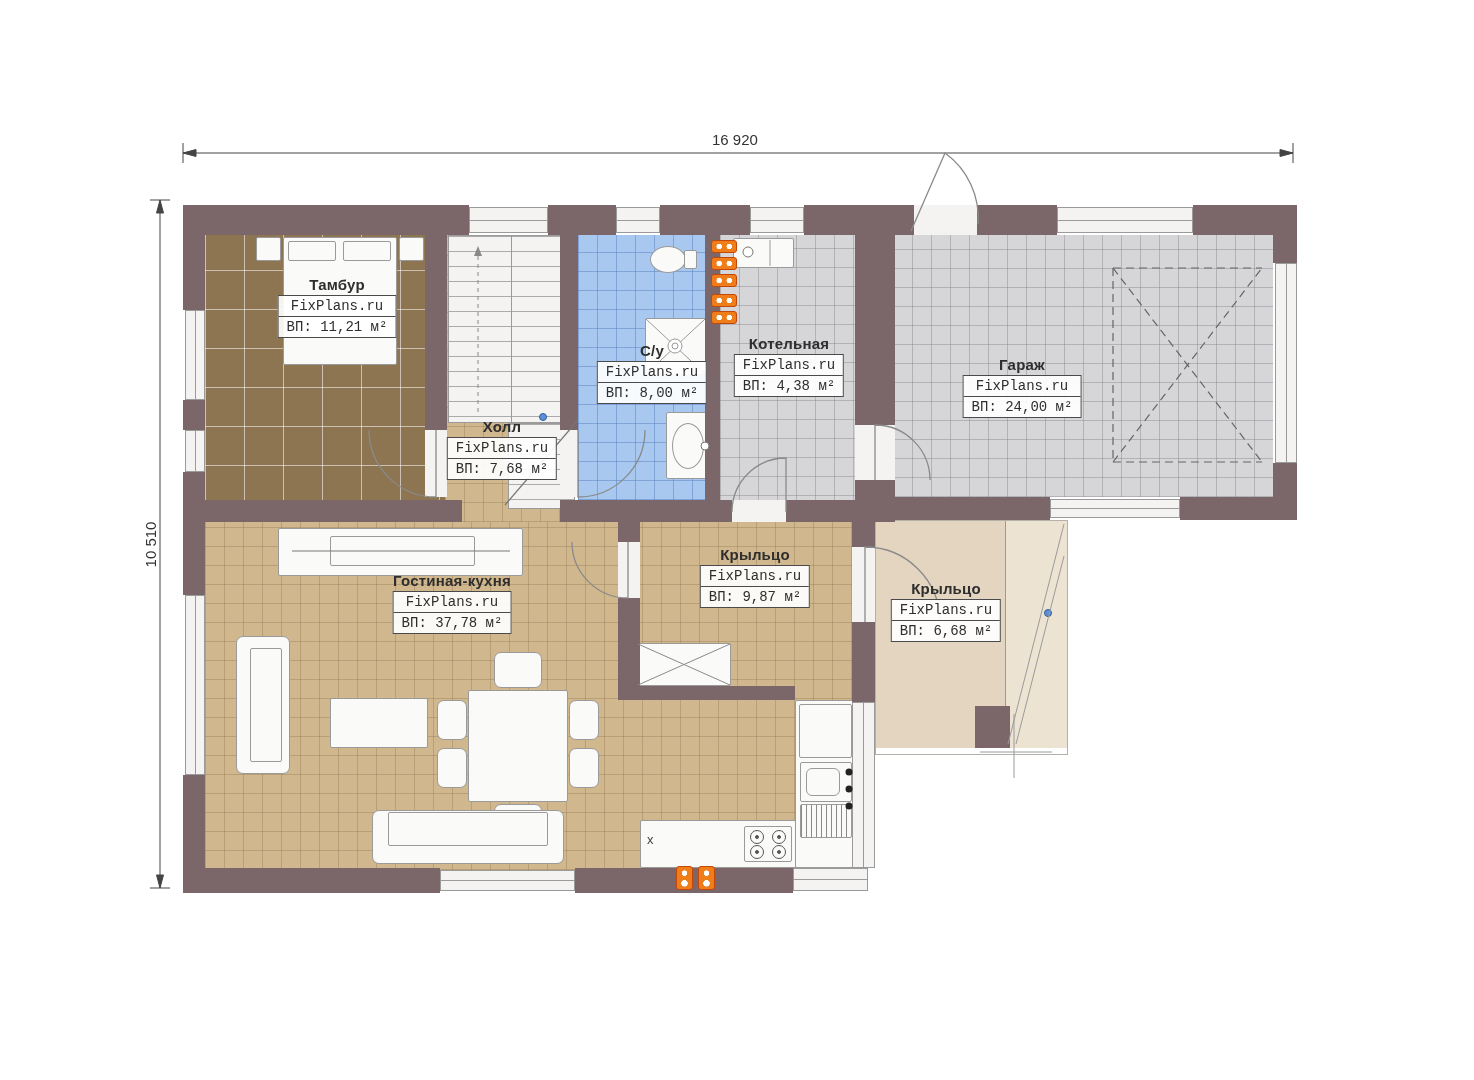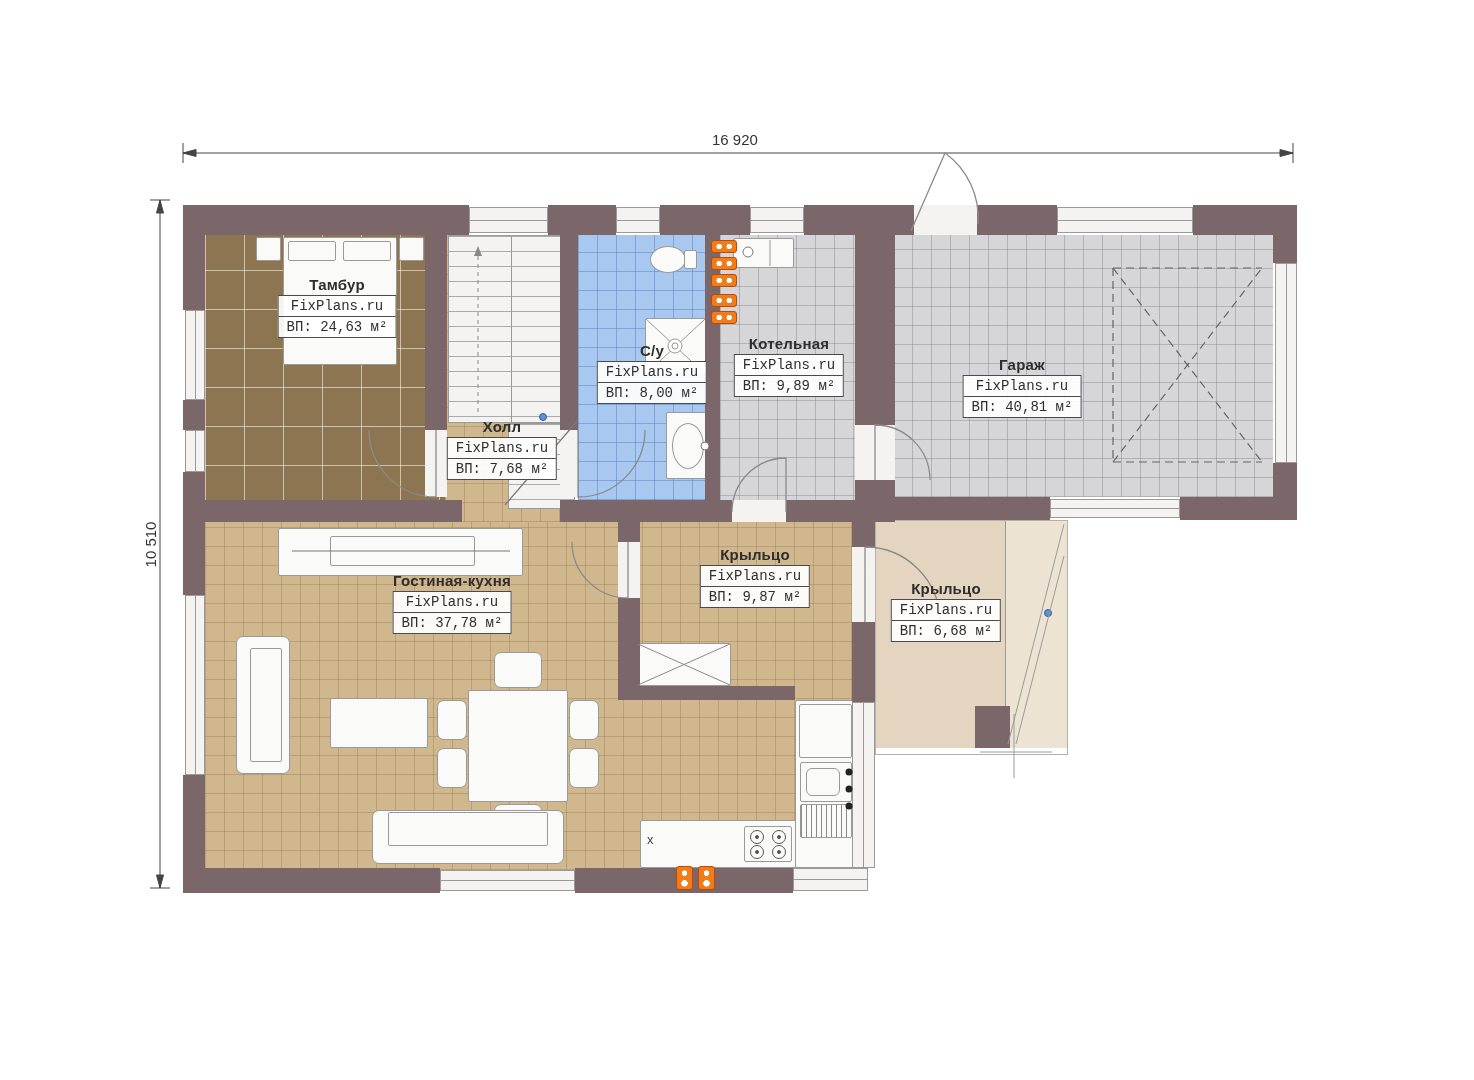--- a/index.html
+++ b/index.html
@@ -274,37 +274,37 @@
         <circle cx="849" cy="789" r="3.5"></circle>
         <circle cx="849" cy="806" r="3.5"></circle>
     </g>
   </svg>
 
   <div class="dim-label" style="left:712px;top:131px">16 920</div>
   <div class="dim-label vert" style="left:128px;top:536px">10 510</div>
 
   <div class="room-label" style="left:337px;top:276px">
     <div class="room-name">Тамбур</div>
-    <div class="label-rows"><div class="row">FixPlans.ru</div><div class="row">ВП: 24,63 м²</div></div>
+    <div class="label-rows"><div class="row">FixPlans.ru</div><div class="row">ВП: 11,21 м²</div></div>
   </div>
   <div class="room-label" style="left:502px;top:418px">
     <div class="room-name">Холл</div>
     <div class="label-rows"><div class="row">FixPlans.ru</div><div class="row">ВП: 7,68 м²</div></div>
   </div>
   <div class="room-label" style="left:652px;top:342px">
     <div class="room-name">С/у</div>
     <div class="label-rows"><div class="row">FixPlans.ru</div><div class="row">ВП: 8,00 м²</div></div>
   </div>
   <div class="room-label" style="left:789px;top:335px">
     <div class="room-name">Котельная</div>
-    <div class="label-rows"><div class="row">FixPlans.ru</div><div class="row">ВП: 9,89 м²</div></div>
+    <div class="label-rows"><div class="row">FixPlans.ru</div><div class="row">ВП: 4,38 м²</div></div>
   </div>
   <div class="room-label" style="left:1022px;top:356px">
     <div class="room-name">Гараж</div>
-    <div class="label-rows"><div class="row">FixPlans.ru</div><div class="row">ВП: 40,81 м²</div></div>
+    <div class="label-rows"><div class="row">FixPlans.ru</div><div class="row">ВП: 24,00 м²</div></div>
   </div>
   <div class="room-label" style="left:755px;top:546px">
     <div class="room-name">Крыльцо</div>
     <div class="label-rows"><div class="row">FixPlans.ru</div><div class="row">ВП: 9,87 м²</div></div>
   </div>
   <div class="room-label" style="left:452px;top:572px">
     <div class="room-name">Гостиная-кухня</div>
     <div class="label-rows"><div class="row">FixPlans.ru</div><div class="row">ВП: 37,78 м²</div></div>
   </div>
   <div class="room-label" style="left:946px;top:580px">

